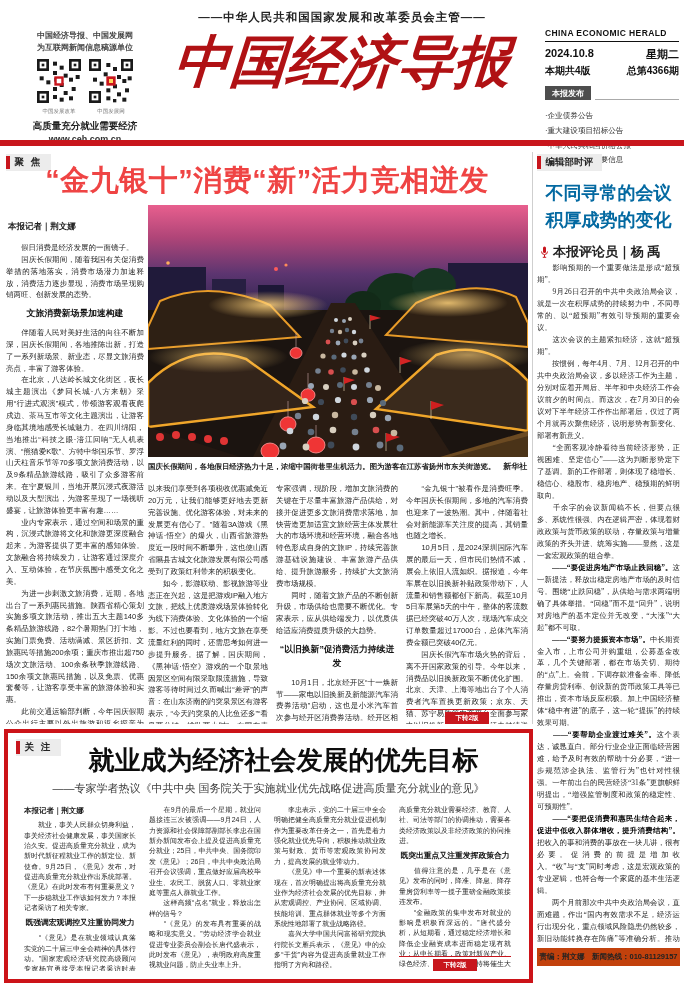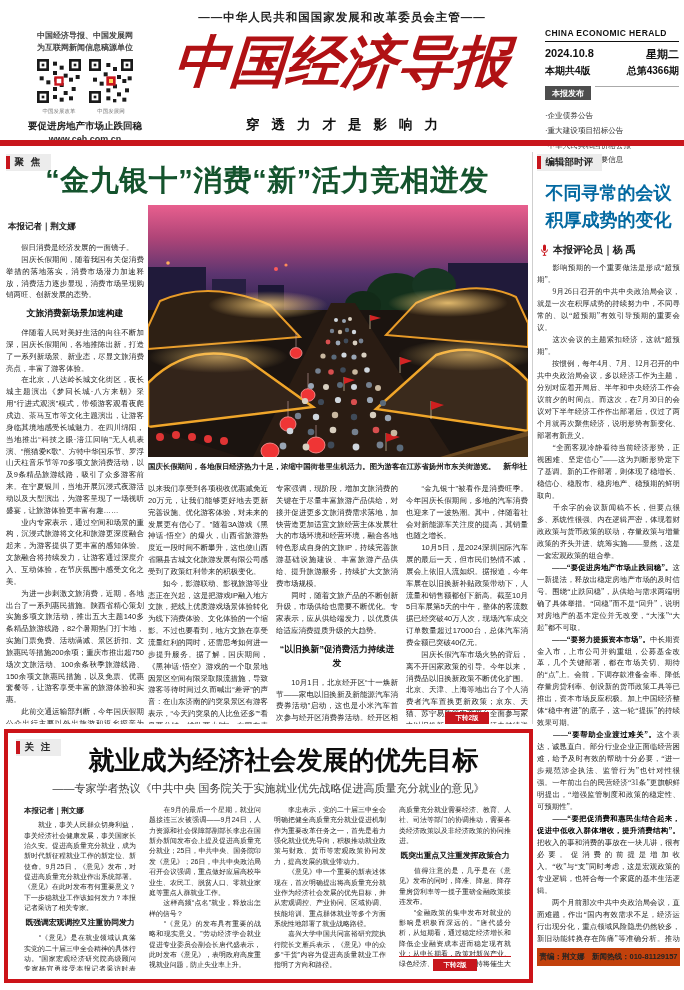--- a/index.html
+++ b/index.html
@@ -17,44 +17,44 @@
   .site{font-size:9px;font-weight:bold;color:#333;margin-top:1px;}
   .m-title{top:26px;left:162px;width:360px;text-align:center;font-family:"Liberation Serif","DejaVu Serif",serif;
            font-size:56px;line-height:1.3;font-weight:bold;font-style:italic;color:#b01114;transform:skewX(-4deg);}
   .m-slogan{top:116px;left:162px;width:360px;text-align:center;font-size:13.5px;font-weight:bold;color:#111;
             letter-spacing:12px;text-indent:12px;}
   .m-right{top:28px;left:545px;width:134px;}
   .m-en{font-size:8.5px;font-weight:bold;color:#111;border-bottom:1.5px solid #111;padding-bottom:3px;letter-spacing:0.4px;}
   .m-row{display:flex;justify-content:space-between;font-weight:bold;color:#111;margin-top:5px;}
   .m-row.r1{font-size:11px;}
   .m-row.r2{font-size:10px;margin-top:2px;text-align:right;}
-  .fab-row{display:flex;align-items:flex-start;gap:4px;margin-top:8px;}
+  .fab-row{display:flex;align-items:flex-end;gap:4px;margin-top:8px;}
   .fab-tag{background:#4d4d4d;color:#fff;font-size:8px;font-weight:bold;padding:1.5px 7px;}
   .fab-line{flex:1;height:1px;background:#aaa;}
   .notice{font-size:7.6px;color:#333;line-height:1.95;margin-top:9px;}
   .red-bar{top:140px;left:0;width:684px;height:6px;background:#c8161d;}
   
   .seclabel{display:inline-flex;align-items:center;background:#ececec;padding:2px 9px 2px 0;font-size:9.5px;font-weight:bold;color:#222;letter-spacing:2px;}
   .seclabel::before{content:"";width:3.5px;height:13px;background:#c8161d;margin-right:5px;}
   
-  .headline{top:161px;left:18px;width:498px;text-align:center;font-size:29px;font-weight:900;color:#14532d;letter-spacing:0.5px;}
+  .headline{top:161px;left:18px;width:498px;text-align:center;font-size:29px;font-weight:900;color:#ef4444;letter-spacing:0.5px;}
   .byline{font-size:8.5px;font-weight:bold;color:#222;}
   .pre{white-space:pre-line;}
   .coltext{font-size:7.5px;line-height:1.58;text-align:justify;color:#1d1d1d;overflow:hidden;}
   .colsub{font-size:8.8px;font-weight:bold;text-align:center;margin:6px 0;color:#111;}
   .photo-frame{top:205px;left:148px;width:380px;height:252px;overflow:hidden;}
   .caption{top:461px;left:148px;width:380px;font-size:7.4px;font-weight:bold;color:#222;
            font-family:"Liberation Serif","DejaVu Serif",serif;display:flex;align-items:baseline;}
   .credit{font-family:"Liberation Sans",sans-serif;font-size:8px;font-weight:bold;white-space:nowrap;margin-left:8px;}
   .cont{position:absolute;left:0;right:0;bottom:0;border-top:1.5px solid #c8161d;text-align:center;padding-top:2px;}
   .cont-tag{display:inline-block;background:#c8161d;color:#fff;font-size:6.5px;font-weight:bold;padding:1px 10px;}
   .divider-v{top:152px;left:532px;width:1px;height:572px;background:#cfcfcf;}
   
   .ed-title{top:180px;left:537px;width:143px;text-align:center;font-size:18px;font-weight:900;color:#0369a1;line-height:1.5;}
-  .ed-byline{top:243px;left:540px;width:140px;display:flex;align-items:center;gap:4px;font-size:10px;font-weight:bold;color:#222;}
+  .ed-byline{top:243px;left:540px;width:140px;display:flex;align-items:center;gap:4px;font-size:13px;font-weight:bold;color:#222;}
   .ed-body{top:262px;left:537px;width:143px;height:682px;overflow:hidden;font-family:"Liberation Serif","DejaVu Serif",serif;
            font-size:7.4px;line-height:1.62;text-align:justify;color:#1e1e1e;}
   .edp{margin:0;}
   .edp b{color:#000;}
   .ed-footer{top:948px;left:537px;width:143px;background:#c2410c;text-align:center;font-size:7.5px;font-weight:bold;color:#222;padding:4px 0;}
   
   .emp-box{top:729px;left:4px;width:529px;height:254px;border:4px solid #cc1318;box-sizing:border-box;background:#fff;}
   .emp-label{position:absolute;top:6px;left:8px;}
   .emp-title{position:absolute;top:10px;left:40px;right:10px;text-align:center;font-size:26px;font-weight:900;color:#0d0d0d;}
   .emp-subtitle{position:absolute;top:48px;left:10px;right:10px;text-align:center;font-size:11px;color:#3c3c3c;}
@@ -141,26 +141,25 @@
               <rect x="13" y="28" width="3" height="3"></rect>
               <rect x="18" y="30" width="2.5" height="2.5"></rect>
             <rect x="25" y="29" width="3" height="3"></rect>
           </g>
           <rect x="13" y="13" width="7" height="7" fill="#c8161d"></rect>
             <rect x="15" y="15" width="3" height="3" fill="#ffd65a"></rect>
         </svg>
         <div class="qr-label">中国发展网</div>
       </div>
     </div>
-    <div class="pub">要促进房地产市场止跌回稳</div>
+    <div class="pub">高质量充分就业需要经济</div>
     <div class="site">www.ceh.com.cn</div>
   </div>
 
   <div class="abs m-title">中国经济导报</div>
-  <div class="abs m-slogan">穿透力才是影响力</div>
 
   <div class="abs m-right">
     <div class="m-en">CHINA ECONOMIC HERALD</div>
     <div class="m-row r1">
       <span>2024.10.8</span>
       <span>星期二</span>
     </div>
     <div class="m-row r2">
       <span>本期共4版</span>
       <span>总第4366期</span>

